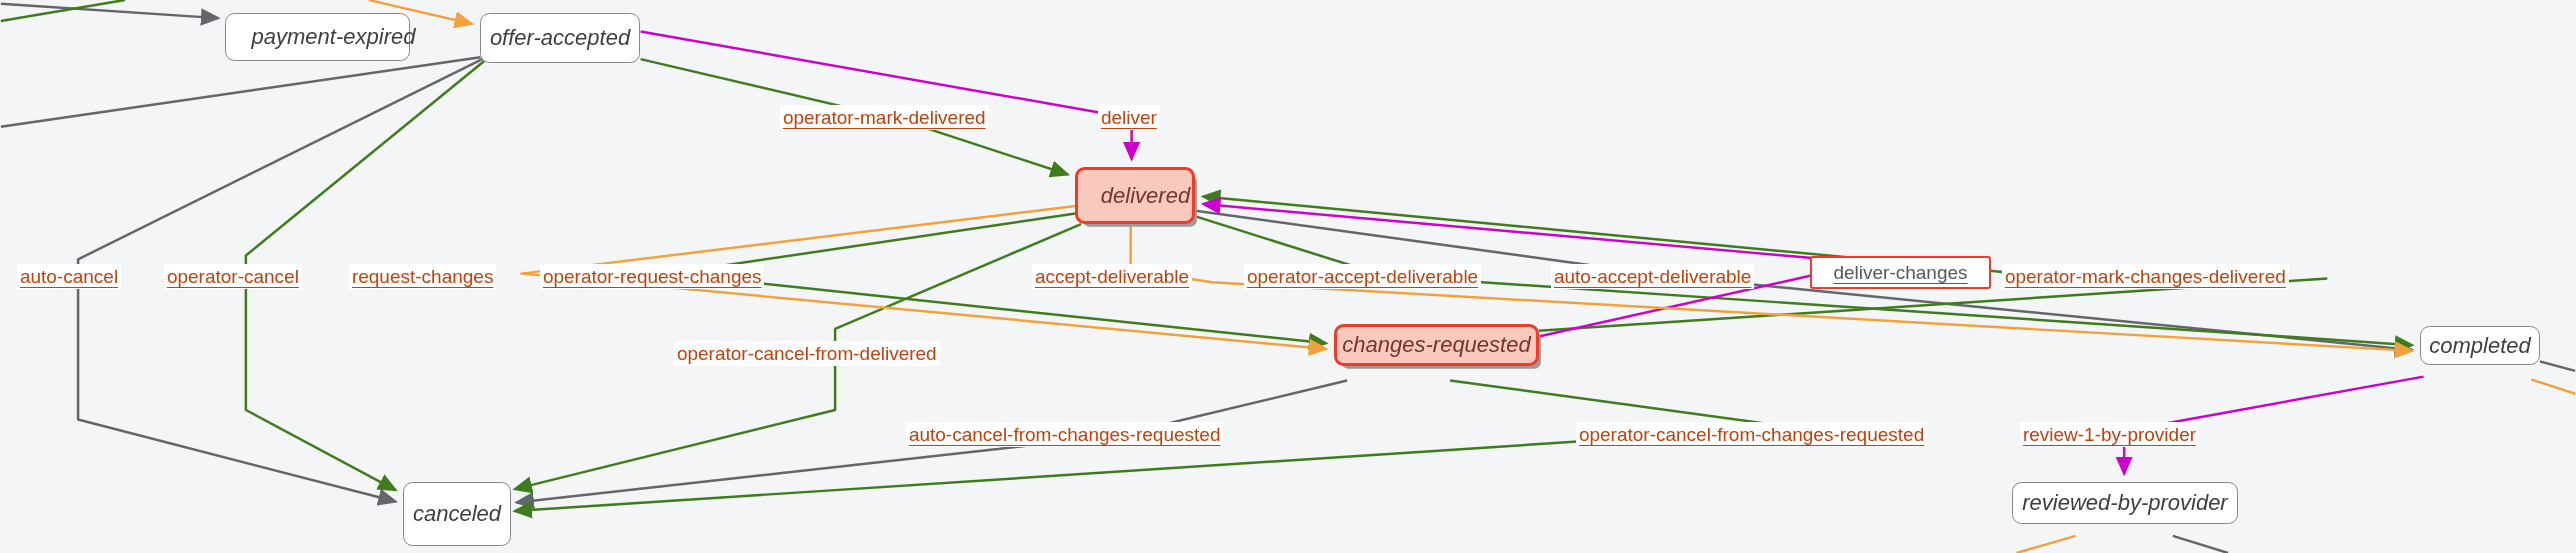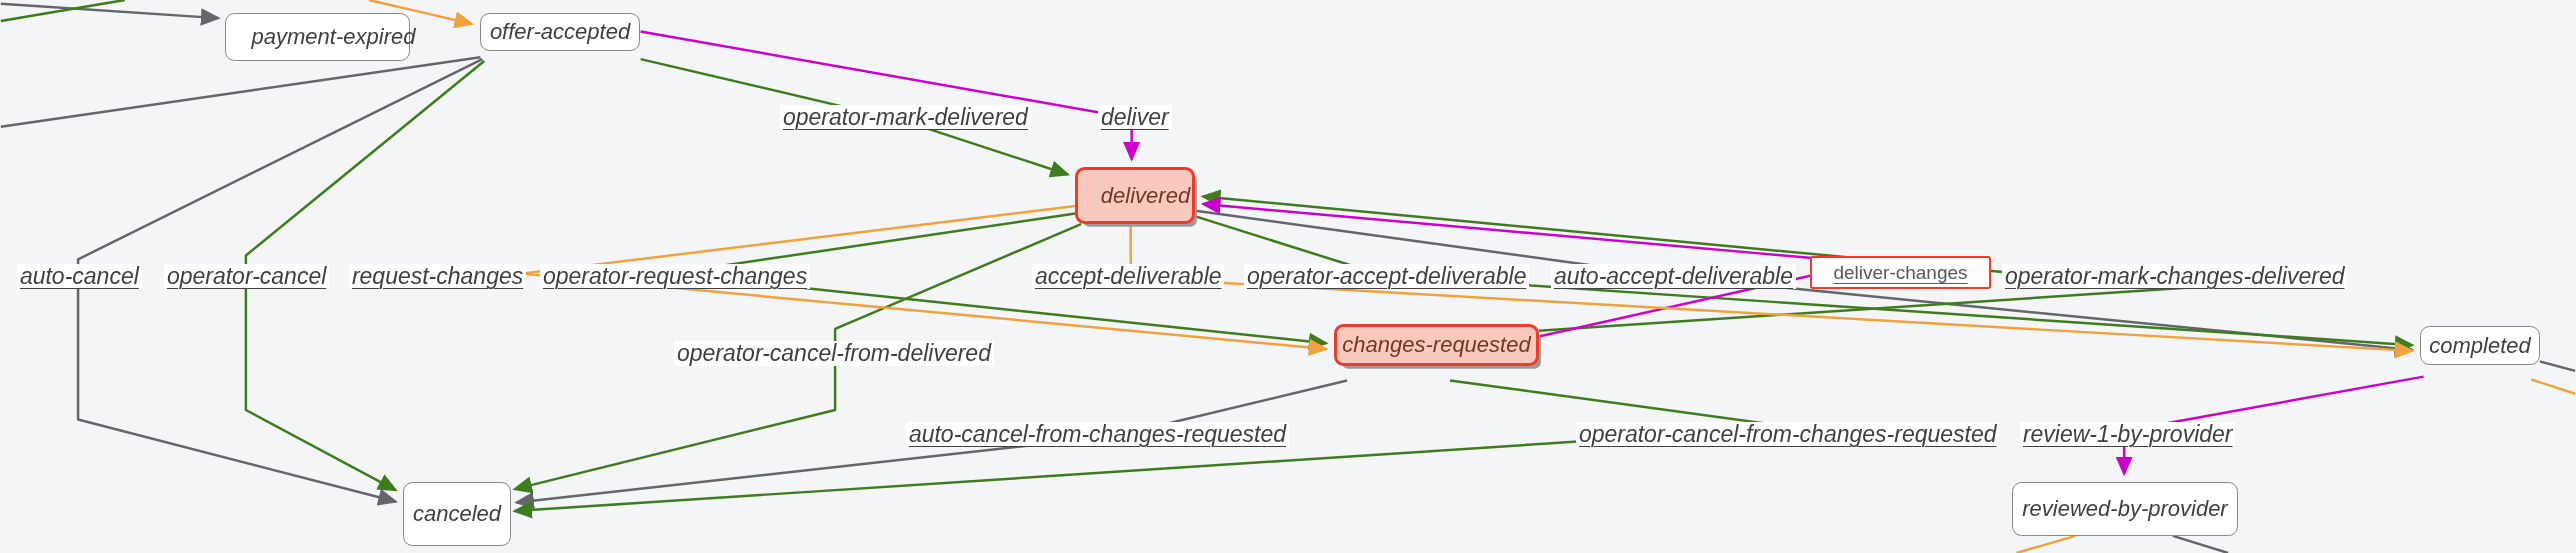--- a/index.html
+++ b/index.html
@@ -10,31 +10,31 @@
   .e-gray{stroke:#63666B;}  .e-green{stroke:#3E7C1C;}
   .e-orange{stroke:#F2A23C;} .e-magenta{stroke:#CD00CD;}
 
   .state{position:absolute;display:flex;align-items:center;justify-content:center;
          background:#ffffff;border:1.9px solid #85878A;border-radius:9.5px;
          font-style:italic;font-size:22px;color:#3D3F42;white-space:nowrap;
          box-sizing:border-box;z-index:3;}
   .state.hl{border:3.3px solid #ED3C2A;background:#FAC9BD;color:#76352A;
             box-shadow:4.8px 5.7px 0 -2.9px #9b9b9b;}
   #n-payment-expired{left:225px;top:13.4px;width:185px;height:48px;padding-left:32px;}
-  #n-offer-accepted{left:480px;top:13.4px;width:160px;height:38px;}
+  #n-offer-accepted{left:480px;top:13.4px;width:160px;height:50px;}
   #n-delivered{left:1075px;top:167px;width:120px;height:57px;padding-left:21px;}
   #n-changes-requested{left:1334px;top:324px;width:205px;height:42px;}
   #n-completed{left:2420px;top:326px;width:120px;height:39px;}
   #n-canceled{left:403px;top:482px;width:108px;height:64px;}
-  #n-reviewed-by-provider{left:2012px;top:482px;width:226px;height:54px;}
+  #n-reviewed-by-provider{left:2012px;top:482px;width:226px;height:42px;}
 
-  .tlabel{position:absolute;background:#ffffff;color:#404040;font-size:23px;
+  .tlabel{position:absolute;background:#ffffff;color:#c2410c;font-size:19px;
           line-height:25px;padding:0 2.9px;white-space:nowrap;z-index:2;
           text-decoration:underline;text-underline-offset:3.8px;
-          text-decoration-thickness:1.4px;cursor:pointer;font-style:italic;}
+          text-decoration-thickness:1.4px;cursor:pointer;}
   .tlabel.plain{text-decoration:none;cursor:default;}
   #t-operator-mark-delivered{left:780px;top:105px;}
   #t-deliver{left:1098px;top:105px;}
   #t-auto-cancel{left:17px;top:264px;}
   #t-operator-cancel{left:164px;top:264px;}
   #t-request-changes{left:349px;top:264px;}
   #t-operator-request-changes{left:540px;top:264px;}
   #t-accept-deliverable{left:1032px;top:264px;}
   #t-operator-accept-deliverable{left:1244px;top:264px;}
   #t-auto-accept-deliverable{left:1551px;top:264px;}

